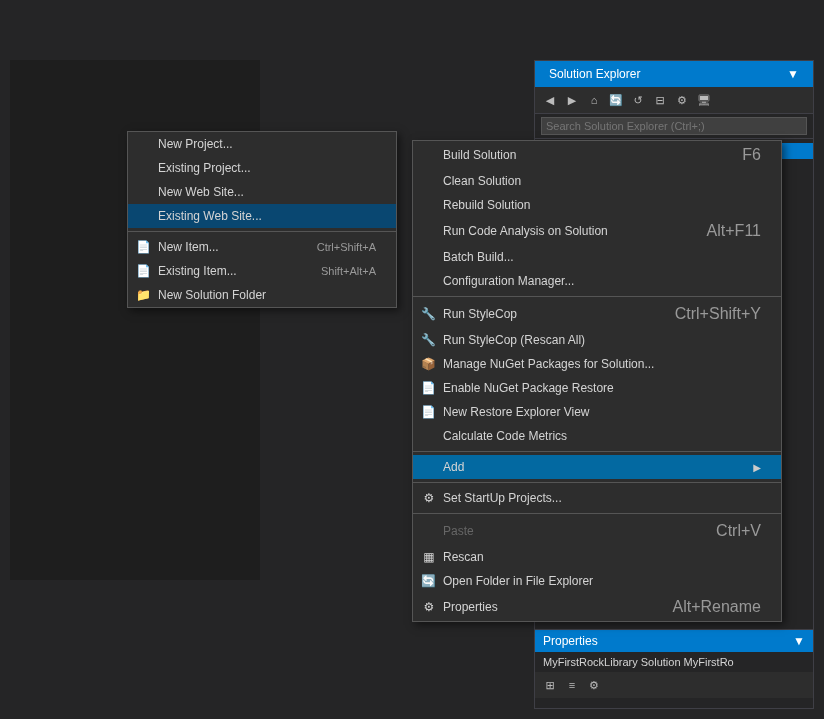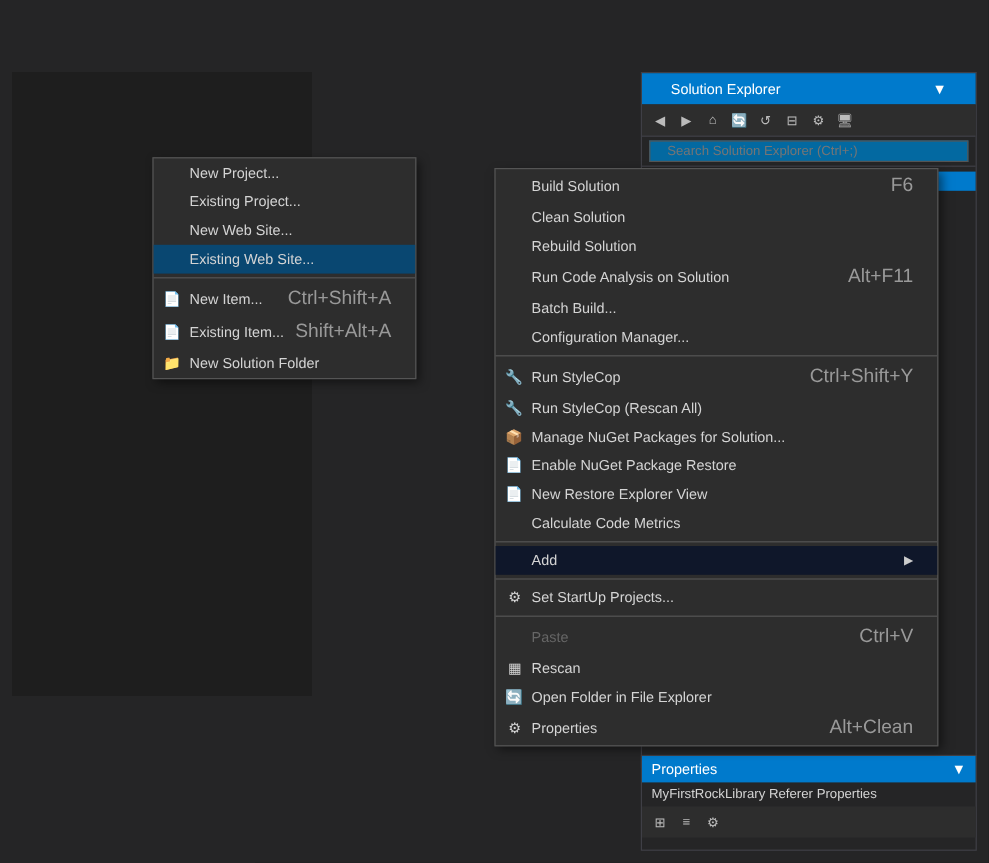--- a/index.html
+++ b/index.html
@@ -28,21 +28,21 @@
       right: 10px;
       width: 280px;
       height: 580px;
       background: #252526;
       border: 1px solid #3f3f46;
     }
 
     .se-header {
       background: #007acc;
       color: #fff;
-      padding: 4px 24px;
+      padding: 4px 14px;
       display: flex;
       align-items: center;
       justify-content: space-between;
       height: 26px;
       font-size: 12px;
     }
 
     .se-toolbar {
       display: flex;
       align-items: center;
@@ -65,24 +65,24 @@
       background: transparent;
     }
 
     .se-search {
       padding: 3px 6px;
       border-bottom: 1px solid #3f3f46;
     }
 
     .se-search input {
       width: 100%;
-      background: #0369a1;
+      background: #404040;
       border: 1px solid #555;
       color: #d4d4d4;
-      padding: 2px 14px;
+      padding: 2px 4px;
       font-size: 11px;
     }
 
     .se-tree {
       padding: 4px 0;
     }
 
     .tree-item {
       padding: 1px 4px 1px 8px;
       display: flex;
@@ -153,21 +153,21 @@
       display: flex;
       align-items: center;
       justify-content: space-between;
       cursor: pointer;
       font-size: 12px;
       color: #d4d4d4;
       position: relative;
     }
 
     .menu-item.highlighted {
-      background: #0f172a;
+      background: #0369a1;
     }
 
     .menu-item.disabled {
       color: #666;
     }
 
     .menu-separator {
       height: 1px;
       background: #555;
       margin: 3px 0;
@@ -190,21 +190,21 @@
       width: 16px;
       text-align: center;
       font-size: 12px;
     }
 
     
     .submenu-add {
       position: absolute;
       top: 131px;
       left: 127px;
-      width: 220px;
+      width: 270px;
       background: #2d2d2d;
       border: 1px solid #555;
       box-shadow: 3px 3px 8px rgba(0,0,0,0.5);
       z-index: 20;
     }
 
     .submenu-item {
       padding: 5px 20px 5px 30px;
       display: flex;
       align-items: center;
@@ -223,21 +223,21 @@
     .submenu-item .menu-icon {
       position: absolute;
       left: 8px;
       width: 16px;
       text-align: center;
       font-size: 12px;
     }
 
     .submenu-item .shortcut {
       color: #999;
-      font-size: 16px;
+      font-size: 11px;
     }
 
     .submenu-separator {
       height: 1px;
       background: #555;
       margin: 3px 0;
     }
 
     
     .left-panel {
@@ -325,21 +325,21 @@
     </div>
   </div>
 </div>
 
 <div class="properties-panel">
   <div class="prop-header">
     <span>Properties</span>
     <span>▼</span>
   </div>
   <div class="prop-content">
-    <span>MyFirstRockLibrary Referer Properties</span>
+    <span>MyFirstRockLibrary Solution MyFirstRo</span>
   </div>
   <div class="prop-toolbar">
     <button class="se-toolbar-btn">⊞</button>
     <button class="se-toolbar-btn">≡</button>
     <button class="se-toolbar-btn">⚙</button>
   </div>
 </div>
 
 <div class="context-menu-main">
   <div class="menu-item">
@@ -406,21 +406,21 @@
     <span class="menu-icon">▦</span>
     <span>Rescan</span>
   </div>
   <div class="menu-item">
     <span class="menu-icon">🔄</span>
     <span>Open Folder in File Explorer</span>
   </div>
   <div class="menu-item">
     <span class="menu-icon">⚙</span>
     <span>Properties</span>
-    <span class="shortcut">Alt+Clean</span>
+    <span class="shortcut">Alt+Rename</span>
   </div>
 </div>
 
 <div class="submenu-add">
   <div class="submenu-item">
     <span>New Project...</span>
   </div>
   <div class="submenu-item">
     <span>Existing Project...</span>
   </div>

